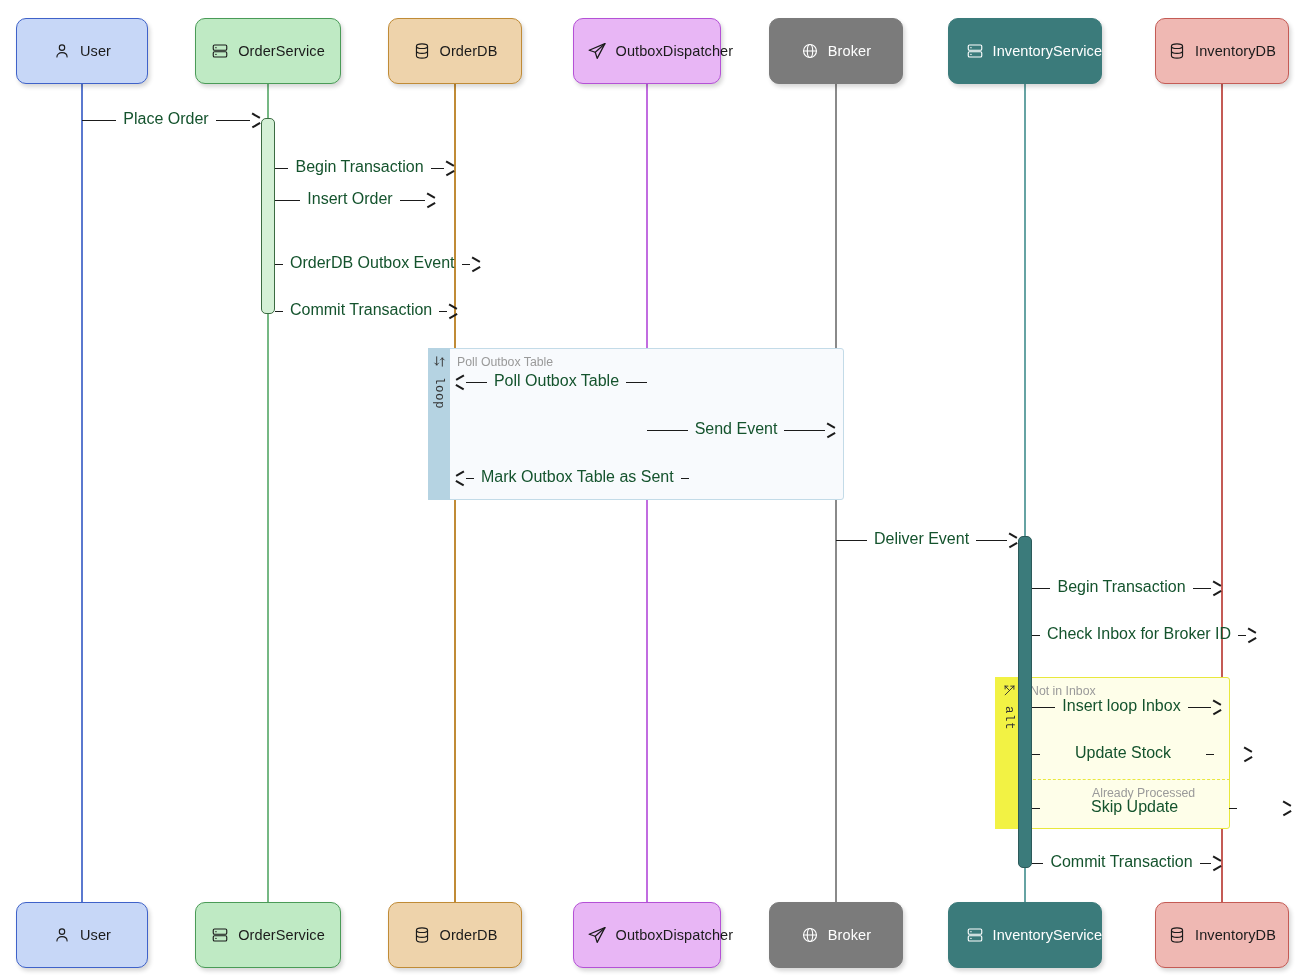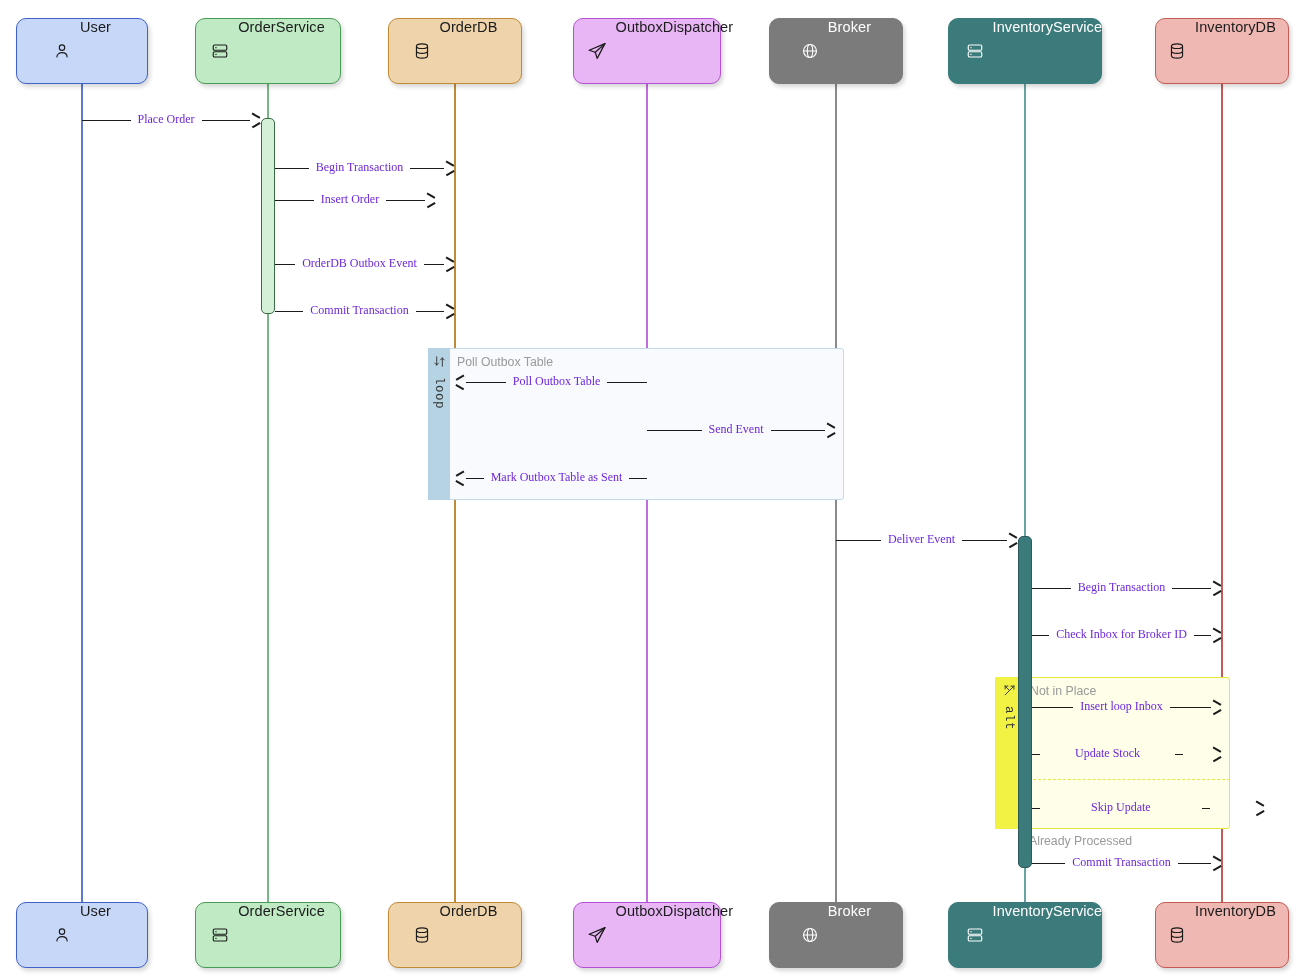--- a/index.html
+++ b/index.html
@@ -5,21 +5,21 @@
   html,body{margin:0;padding:0;background:#ffffff;}
   body{font-family:"Liberation Sans",sans-serif;}
   #canvas{position:relative;width:1308px;height:976px;overflow:hidden;background:#fff;}
 
   
   .lifeline{position:absolute;width:1.4px;top:84px;height:824px;}
 
   
   .pbox{position:absolute;box-sizing:border-box;border-radius:10px;
         border-width:1.6px;border-style:solid;
-        display:flex;justify-content:center;gap:9px;
+        display:flex;align-items:center;justify-content:center;gap:9px;
         box-shadow:2px 3px 4px rgba(0,0,0,.16);}
   .pbox .pico{flex:0 0 auto;display:flex;align-items:center;justify-content:center;}
   .pbox .plabel{font-size:14.5px;line-height:16px;text-align:center;letter-spacing:.1px;}
 
   
   .activation{position:absolute;box-sizing:border-box;border-radius:5px;
               border-width:1.3px;border-style:solid;}
 
   
   .frag{position:absolute;box-sizing:border-box;border-width:1.3px;border-style:solid;border-radius:3px;}
@@ -27,22 +27,22 @@
                 flex-direction:column;align-items:center;justify-content:flex-start;
                 padding-top:6px;gap:4px;}
   .fraglabelbar .ftxt{writing-mode:vertical-rl;font-family:"Liberation Mono",monospace;
                       font-size:12.5px;color:#333;letter-spacing:.5px;}
   .fragcond{position:absolute;font-size:12.3px;color:#9a9a9a;white-space:nowrap;}
   .fragdiv{position:absolute;border-top-width:1.5px;border-top-style:dashed;}
 
   
   .msg{position:absolute;height:16px;display:flex;align-items:center;}
   .msg .ln{flex:1 1 auto;height:0;border-top:1.5px solid #1b1b1b;min-width:8px;}
-  .msg .mtxt{flex:0 0 auto;padding:0 7px;font-size:12px;color:#6d28d9;white-space:nowrap;
-             position:relative;top:-1px;font-family:Liberation Serif, serif;}
+  .msg .mtxt{flex:0 0 auto;padding:0 7px;font-size:16px;color:#14532d;white-space:nowrap;
+             position:relative;top:-1px;}
   .msg .ah{flex:0 0 auto;width:11px;height:11px;position:relative;}
   .msg .ah::before,.msg .ah::after{content:"";position:absolute;width:9px;height:1.5px;
              background:#1b1b1b;left:1px;}
   
   .ah.right::before{top:2.1px;transform:rotate(30deg);transform-origin:right center;}
   .ah.right::after{bottom:2.1px;transform:rotate(-30deg);transform-origin:right center;}
   
   .ah.left::before{top:2.1px;transform:rotate(-30deg);transform-origin:left center;}
   .ah.left::after{bottom:2.1px;transform:rotate(30deg);transform-origin:left center;}
 </style>
@@ -72,22 +72,22 @@
       <div class="frag" style="left: 995px; top: 677px; width: 235px; height: 152px; background: rgb(254, 254, 233); border-color: rgb(232, 232, 60);"></div>
       <div class="fraglabelbar" style="left: 995px; top: 677px; width: 28px; height: 152px; background: rgb(242, 242, 68);">
         <span><svg width="15" height="15" viewBox="0 0 24 24">
             <path d="M5 19 19 5" stroke="#333" fill="none" stroke-width="1.5" stroke-linecap="round" stroke-linejoin="round"></path>
             <path d="M19 5h-5M19 5v5" stroke="#333" fill="none" stroke-width="1.5" stroke-linecap="round" stroke-linejoin="round"></path>
             <path d="M12 12 5 5" stroke="#333" fill="none" stroke-width="1.5" stroke-linecap="round" stroke-linejoin="round"></path>
             <path d="M5 5h4.5M5 5v4.5" stroke="#333" fill="none" stroke-width="1.5" stroke-linecap="round" stroke-linejoin="round"></path>
           </svg></span>
         <span class="ftxt">alt</span>
       </div>
-      <div class="fragcond" style="left: 1030px; top: 684px;">Not in Place</div>
-      <div class="fragcond" style="left: 1029px; top: 786px; margin-top: 48px;">Already Processed</div>
+      <div class="fragcond" style="left: 1030px; top: 684px;">Not in Inbox</div>
+      <div class="fragcond" style="left: 1092px; top: 786px;">Already Processed</div>
       <div class="fragdiv" style="left: 1023px; top: 779px; width: 207px; border-top-color: rgb(232, 232, 60);"></div>
     </div>
   <div id="activations">
       <div class="activation" style="left: 261px; top: 118px; width: 14px; height: 196px; background: rgb(212, 240, 214); border-color: rgb(59, 107, 66);"></div>
       <div class="activation" style="left: 1018px; top: 536px; width: 14px; height: 332px; background: rgb(59, 123, 123); border-color: rgb(44, 90, 90);"></div>
     </div>
   <div id="messages">
       <div class="msg" style="left: 82px; top: 112px; width: 179px;">
         <span class="ln"></span>
         <span class="mtxt">Place Order</span>

